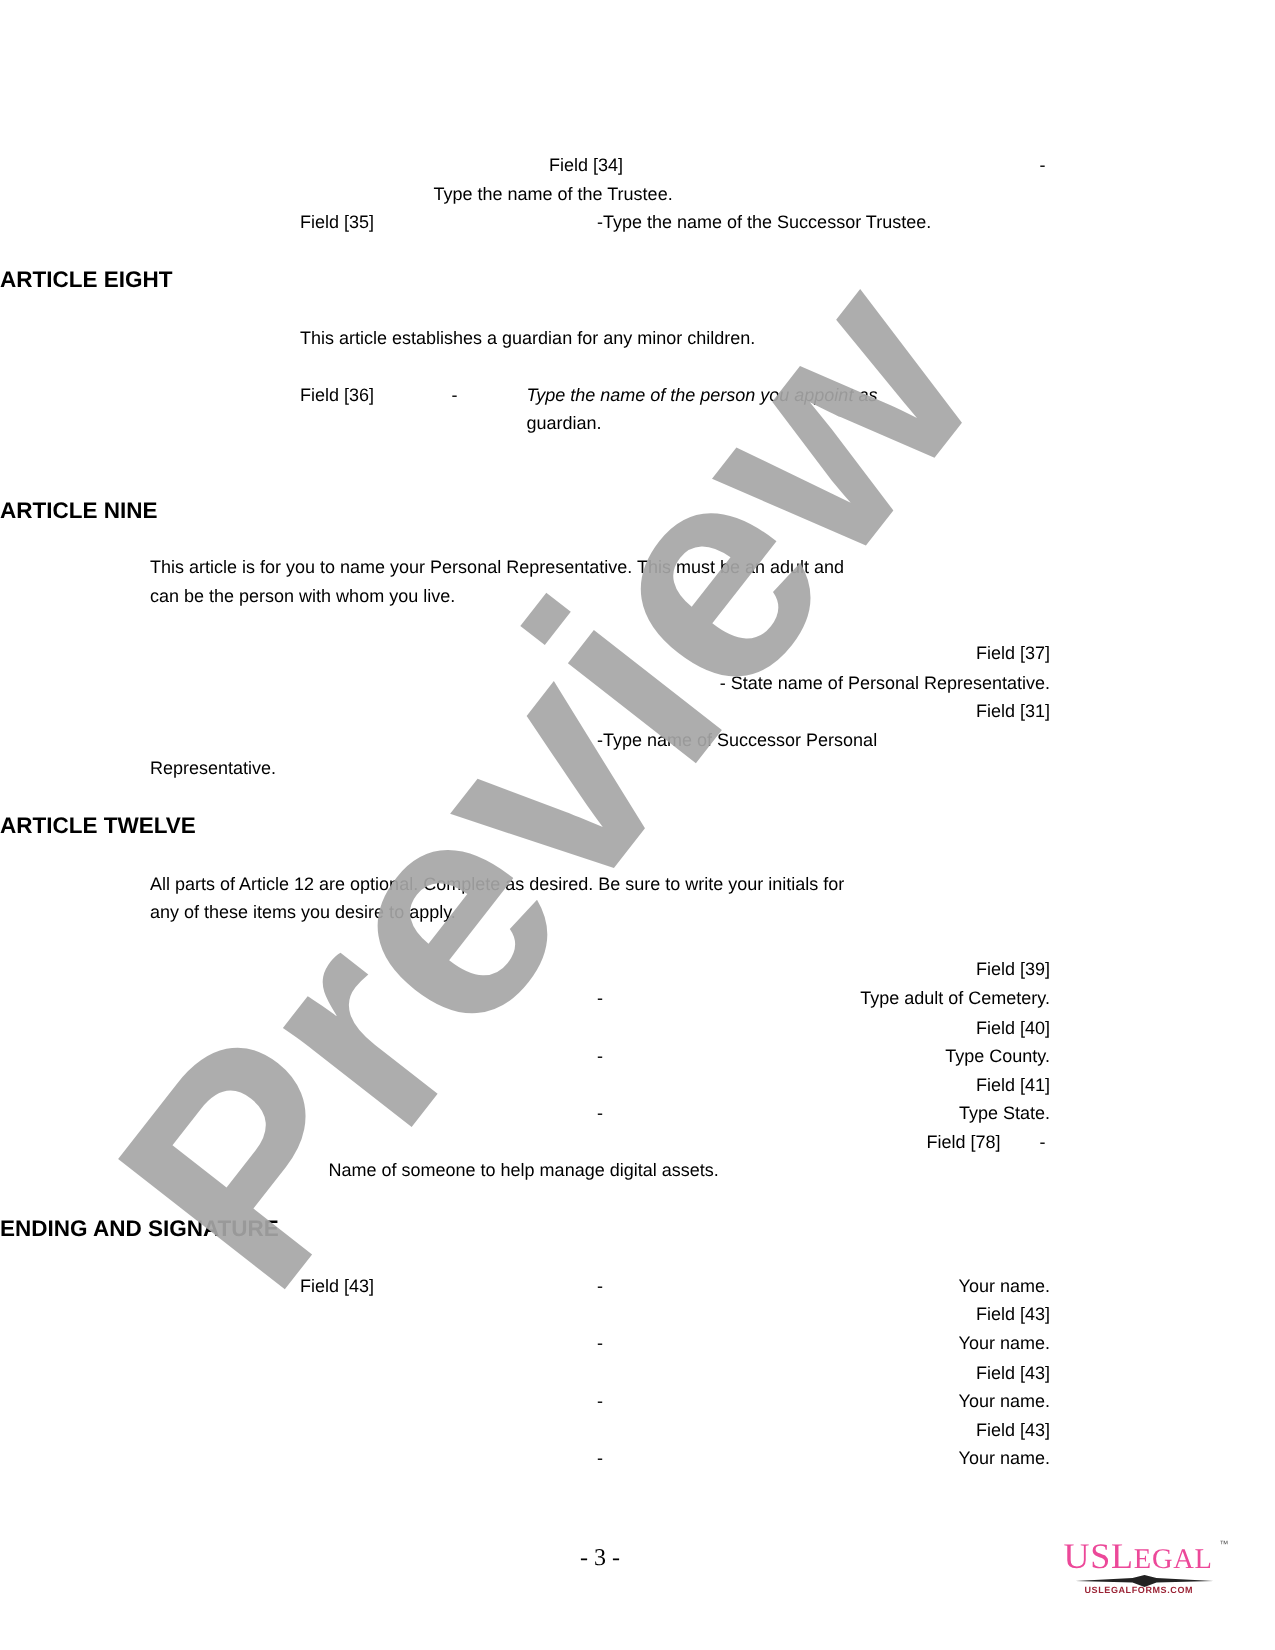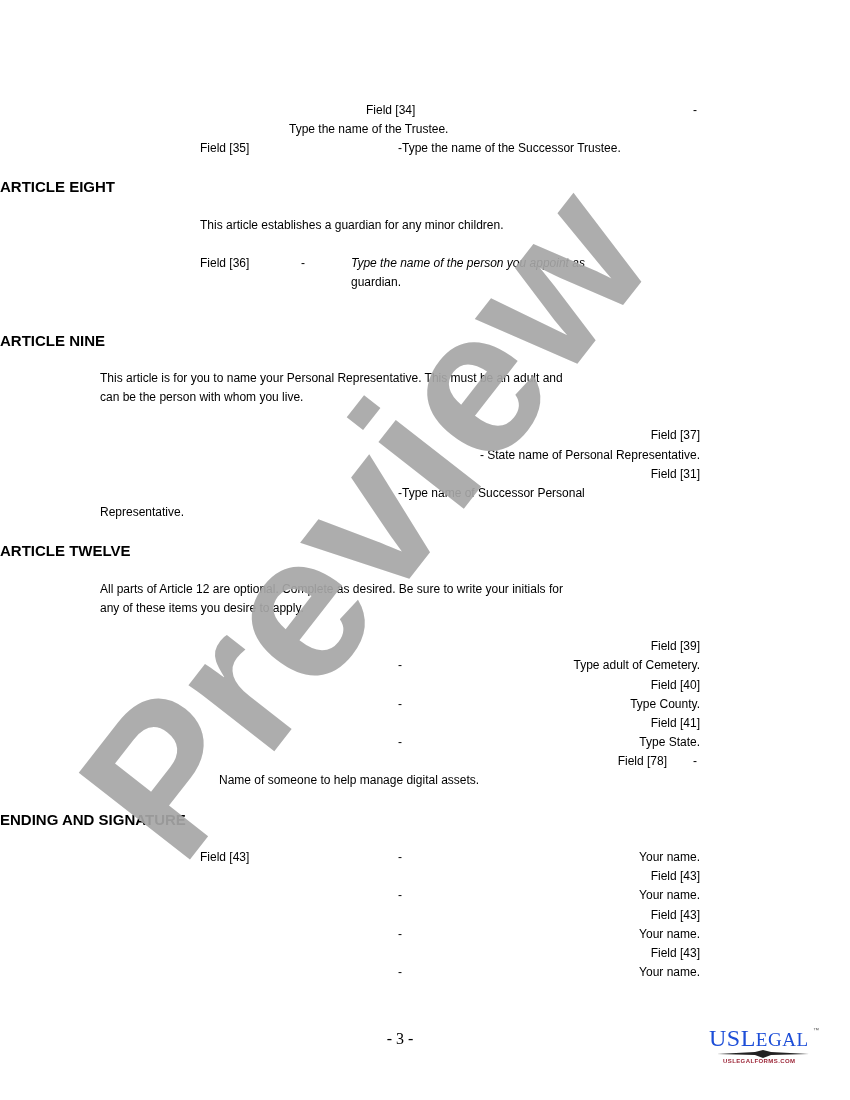--- a/index.html
+++ b/index.html
@@ -8,21 +8,21 @@
     .t { position: absolute; font-size: 12px; line-height: 19px; white-space: nowrap; }
     .h { position: absolute; font-size: 15px; line-height: 19px; font-weight: bold; white-space: nowrap; }
     .r { text-align: right; }
     .c { }
     .watermark { position: absolute; left: 0; top: 0; width: 850px; height: 1100px;
                  pointer-events: none; z-index: 5; }
     .footer-page { position: absolute; left: 370px; top: 1030px; width: 60px; text-align: center;
                    font-family: "Liberation Serif", serif; font-size: 16px; }
     .logo { position: absolute; left: 705px; top: 1025px; width: 120px; height: 45px; z-index: 6; }
     .logo-text { position: absolute; left: 4px; top: 0; font-family: "Liberation Serif", serif;
-                 font-size: 24px; color: #1d4ed8; letter-spacing: 0.5px; }
+                 font-size: 24px; color: #ec4899; letter-spacing: 0.5px; }
     .logo-text .sm { font-size: 19px; }
     .logo-tm { position: absolute; left: 108px; top: 2px; font-size: 6px; color: #555; font-family: "Liberation Sans", sans-serif; }
     .logo-sub { position: absolute; left: 18px; top: 33px; font-size: 6px; color: #9b2335;
                 font-family: "Liberation Sans", sans-serif; font-weight: bold; letter-spacing: 0.4px; }
   </style>
 </head>
 <body>
 
 <div class="t" style="left:366px;top:101px;">Field [34]</div>
 <div class="t" style="left:693px;top:101px;">-</div>

